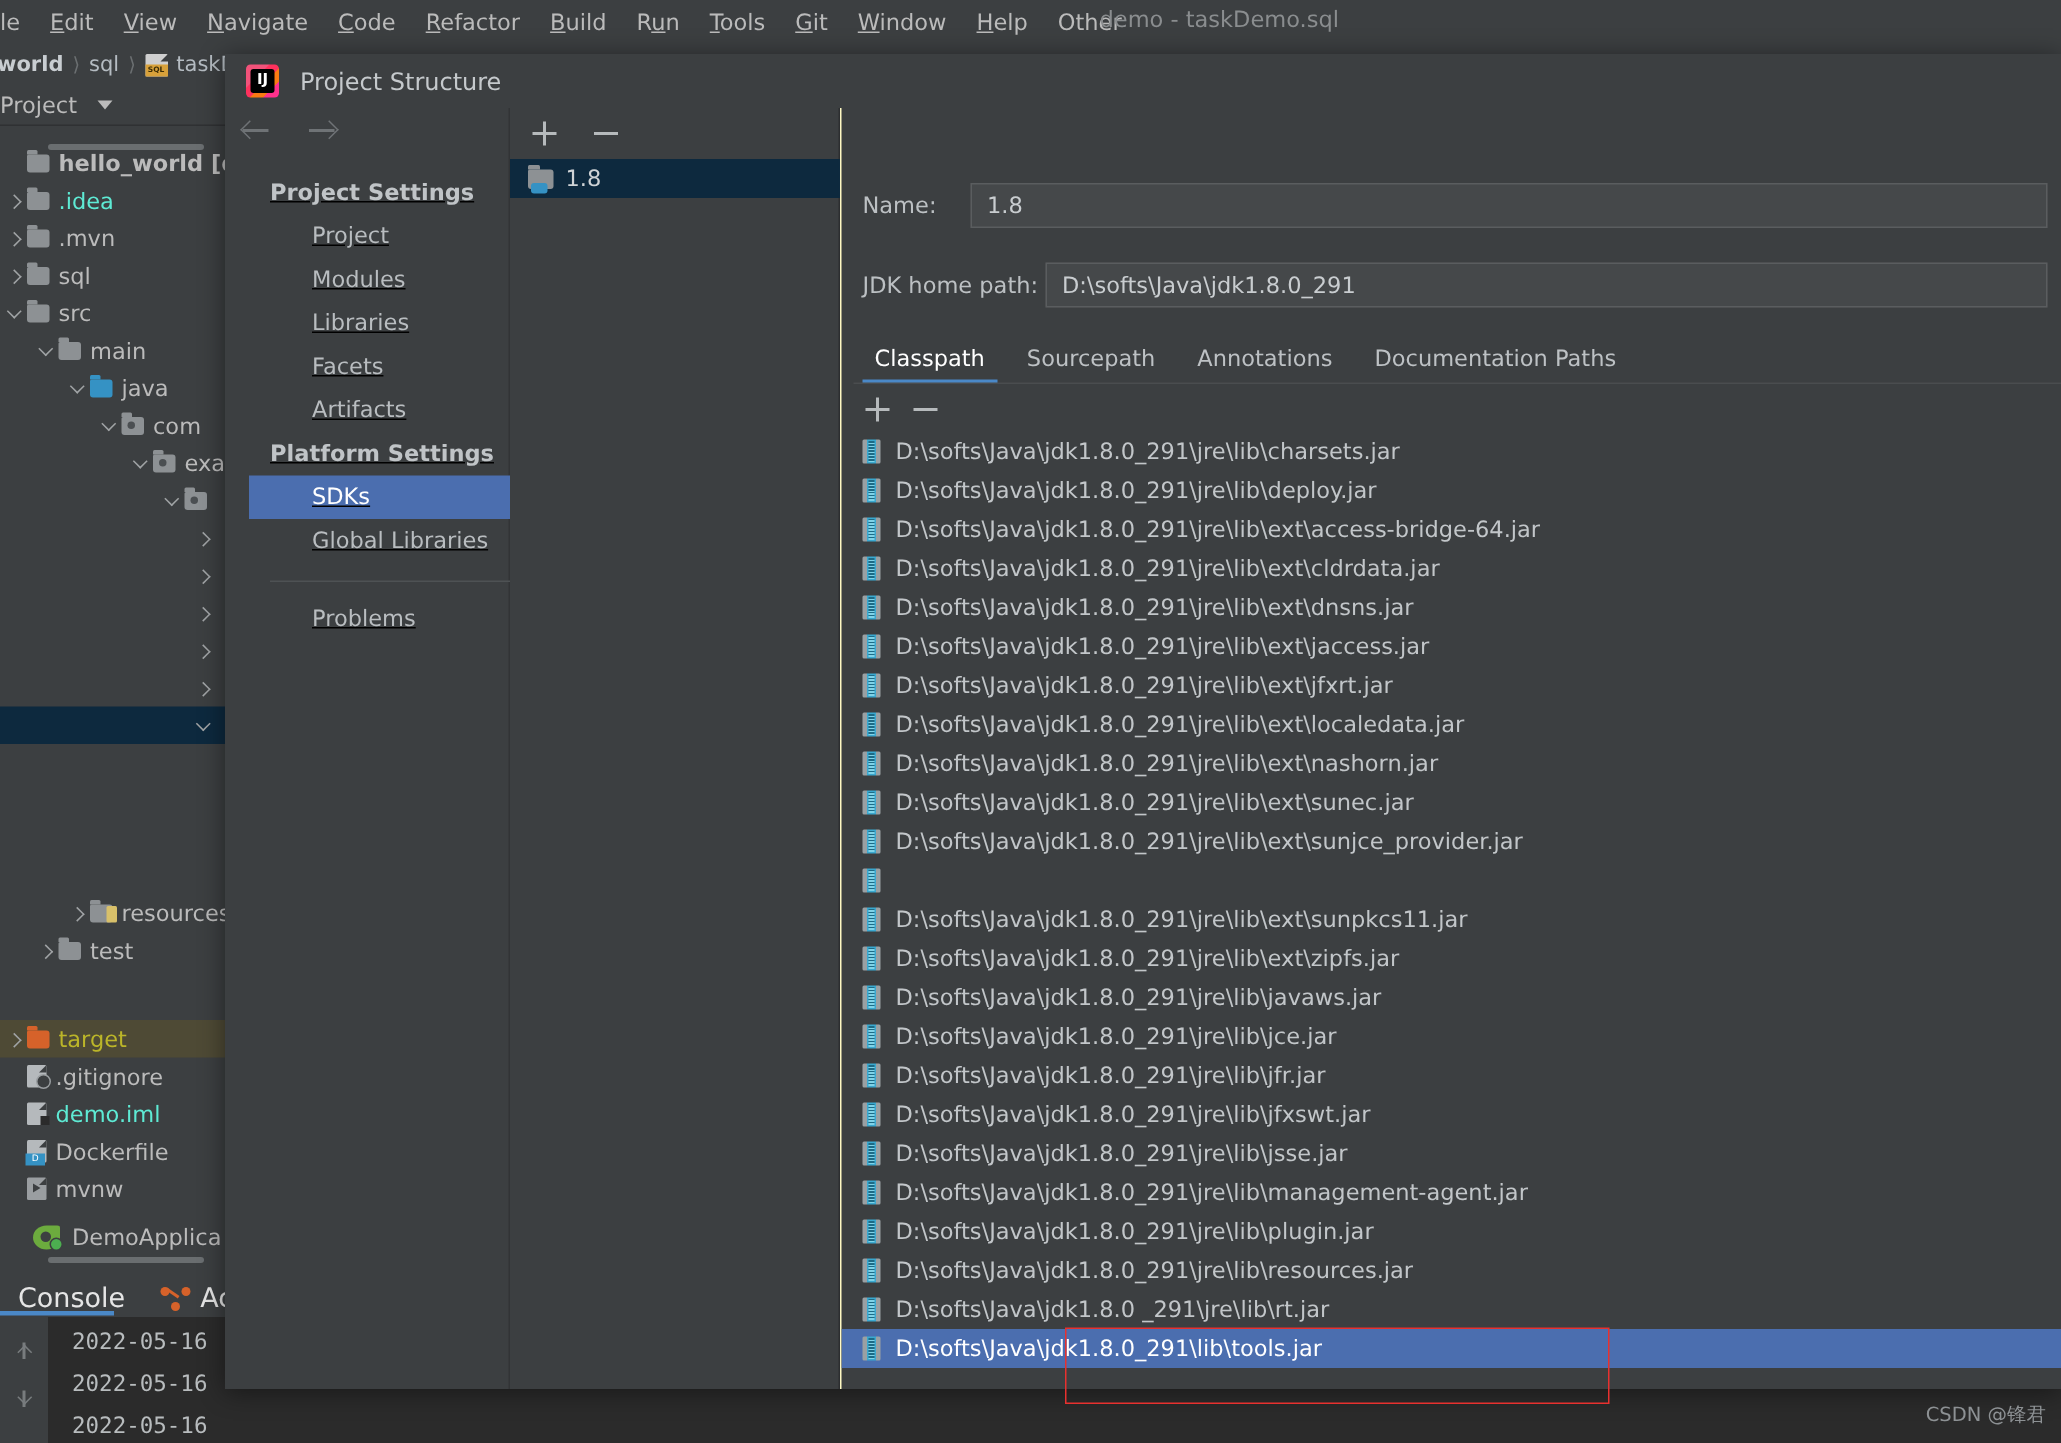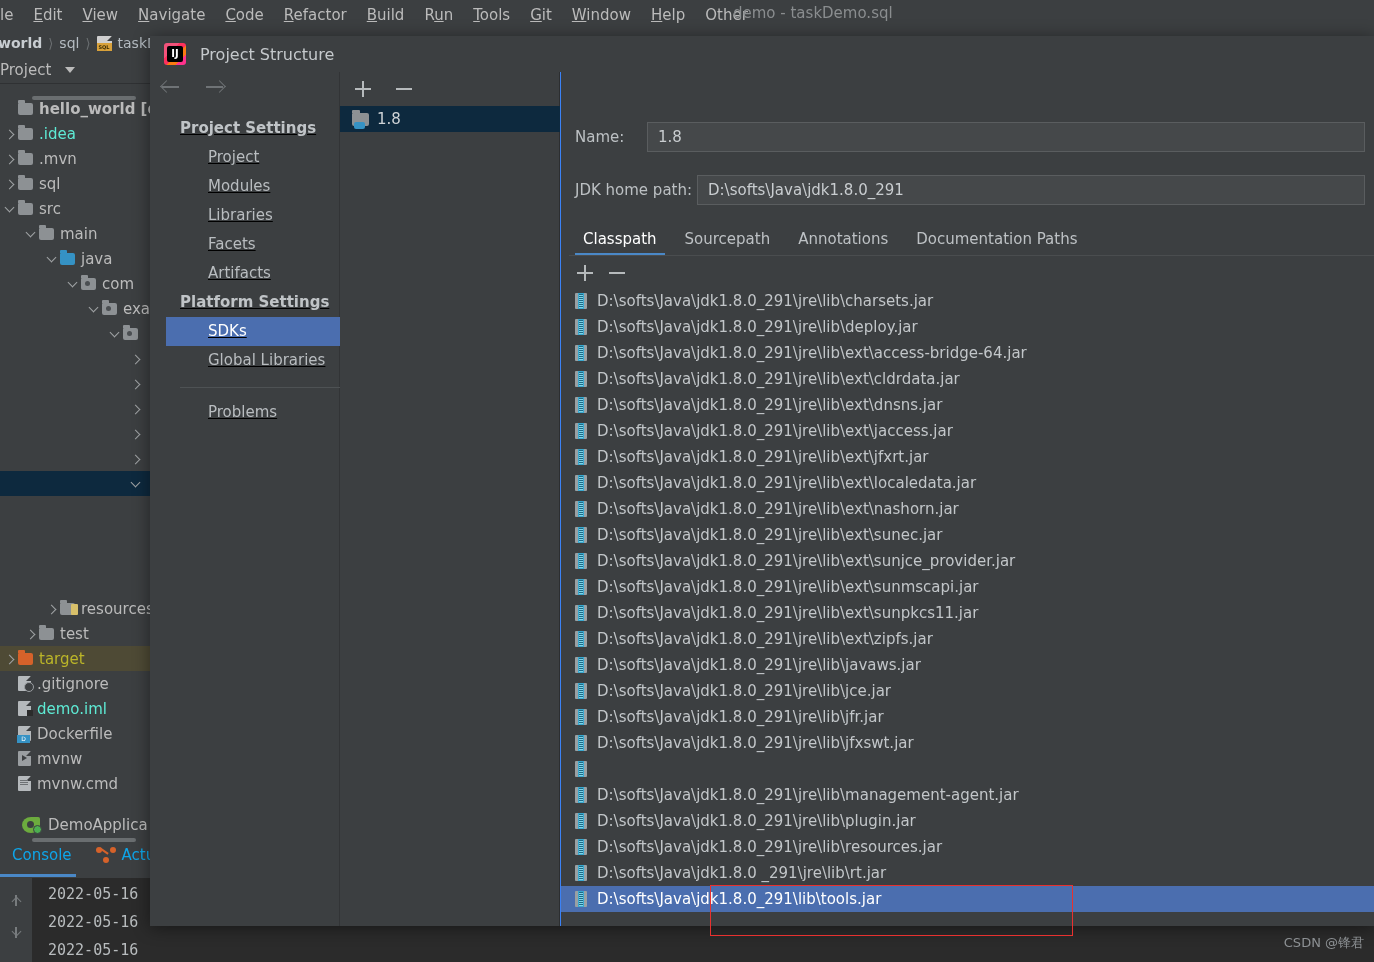--- a/index.html
+++ b/index.html
@@ -68,21 +68,21 @@
   
   .ide-tree {
     position: absolute; left: 0; top: 96px; width: 160px; height: 712px;
     background: #3c3f41; overflow: hidden;
   }
   .trow {
     position: relative; height: 25px; display: flex; align-items: center;
     font-size: 15px; color: #bbbbbb; white-space: nowrap;
   }
   .trow.sel-navy { background: #0d293e; }
-  .trow.sel-olive { background: #4e4a35; }
+  .trow.sel-olive { background: #4e4a35; margin-top: 34px; }
   .chev {
     width: 12px; height: 12px; flex: 0 0 12px; position: relative;
     margin-right: 2px;
   }
   .chev.right:after, .chev.down:after {
     content: ""; position: absolute; width: 6px; height: 6px;
     border-style: solid; border-color: #a0a3a5;
   }
   .chev.right:after { border-width: 1.6px 1.6px 0 0; transform: rotate(45deg); left: 2px; top: 3px; }
   .chev.down:after { border-width: 0 1.6px 1.6px 0; transform: rotate(45deg); left: 2px; top: 1px; }
@@ -149,22 +149,22 @@
   }
   .ide-leftstripe{
     position:absolute; left:0; top:812px; width:4px; height:30px; background:#d6622a;
   }
 
   .ide-console {
     position: absolute; left: 0; top: 846px; width: 1374px; height: 116px;
     background: #3c3f41;
   }
   .console-tabs {
-    position: absolute; left: 0; top: 0; height: 30px; display: flex; align-items: flex-start; gap: 24px;
-    font-size: 15px; color: #0ea5e9; padding-left: 12px;
+    position: absolute; left: 0; top: 0; height: 30px; display: flex; align-items: flex-end; gap: 24px;
+    font-size: 18px; color: #e5e5e5; padding-left: 12px;
   }
   .tab-active-underline {
     position: absolute; left: 0; top: 28px; width: 76px; height: 3px; background: #4a88c7;
   }
   .actuator-icon { width:20px;height:16px;position:relative;display:inline-block;margin-right:6px;vertical-align:-3px;}
   .actuator-icon i{position:absolute;width:6px;height:6px;border-radius:50%;background:#d6622a;}
   .actuator-icon i:nth-child(1){left:0;top:0;}
   .actuator-icon i:nth-child(2){right:0;top:0;}
   .actuator-icon i:nth-child(3){left:7px;bottom:0;}
   .actuator-icon b{position:absolute;left:3px;top:3px;width:10px;height:2px;background:#d6622a;transform:rotate(35deg);}
@@ -182,21 +182,21 @@
     content:""; position:absolute; left:3px; width:6px;height:6px;
     border-style:solid; border-color:#787c7e;
   }
   .gbtn.up:after{border-width:1.5px 0 0 1.5px; transform:rotate(45deg); top:4px;}
   .gbtn.dn:after{border-width:0 1.5px 1.5px 0; transform:rotate(45deg); top:2px;}
   .gbtn.up:before, .gbtn.dn:before{content:"";position:absolute;left:5.2px;top:1px;width:1.5px;height:11px;background:#787c7e;}
 
   
   .dialog {
     position: absolute; left: 150px; top: 36px; width: 1224px; height: 890px;
-    background: #3b82f6;
+    background: #fef9c3;
     box-shadow: 0 2px 16px rgba(0,0,0,.45);
   }
   .dlg-title {
     position: absolute; left: 0; top: 0; width: 100%; height: 36px;
     display: flex; align-items: center; padding-left: 14px; gap: 14px;
     background: #3c3f41;
   }
   .ij-icon {
     width: 22px; height: 22px; border-radius: 3px; position: relative; overflow:hidden;
     background: linear-gradient(135deg,#f2527a 0%,#f2527a 35%,#fe315d 36%,#fe315d 55%,#f97a12 56%,#f97a12 75%,#ff318c 76%,#ff318c 100%);
@@ -617,21 +617,20 @@
           <div class="cp-row">
             <span class="jar-icon"></span>
             <span>D:\softs\Java\jdk1.8.0_291\jre\lib\ext\sunec.jar</span>
           </div>
           <div class="cp-row">
             <span class="jar-icon"></span>
             <span>D:\softs\Java\jdk1.8.0_291\jre\lib\ext\sunjce_provider.jar</span>
           </div>
           <div class="cp-row">
             <span class="jar-icon"></span>
-            <span>D:\softs\Java\jdk1.8.0_291\jre\lib\ext\sunmscapi.jar</span>
           </div>
           <div class="cp-row">
             <span class="jar-icon"></span>
             <span>D:\softs\Java\jdk1.8.0_291\jre\lib\ext\sunpkcs11.jar</span>
           </div>
           <div class="cp-row">
             <span class="jar-icon"></span>
             <span>D:\softs\Java\jdk1.8.0_291\jre\lib\ext\zipfs.jar</span>
           </div>
           <div class="cp-row">
@@ -645,20 +644,21 @@
           <div class="cp-row">
             <span class="jar-icon"></span>
             <span>D:\softs\Java\jdk1.8.0_291\jre\lib\jfr.jar</span>
           </div>
           <div class="cp-row">
             <span class="jar-icon"></span>
             <span>D:\softs\Java\jdk1.8.0_291\jre\lib\jfxswt.jar</span>
           </div>
           <div class="cp-row">
             <span class="jar-icon"></span>
+            <span>D:\softs\Java\jdk1.8.0_291\jre\lib\jsse.jar</span>
           </div>
           <div class="cp-row">
             <span class="jar-icon"></span>
             <span>D:\softs\Java\jdk1.8.0_291\jre\lib\management-agent.jar</span>
           </div>
           <div class="cp-row">
             <span class="jar-icon"></span>
             <span>D:\softs\Java\jdk1.8.0_291\jre\lib\plugin.jar</span>
           </div>
           <div class="cp-row">

